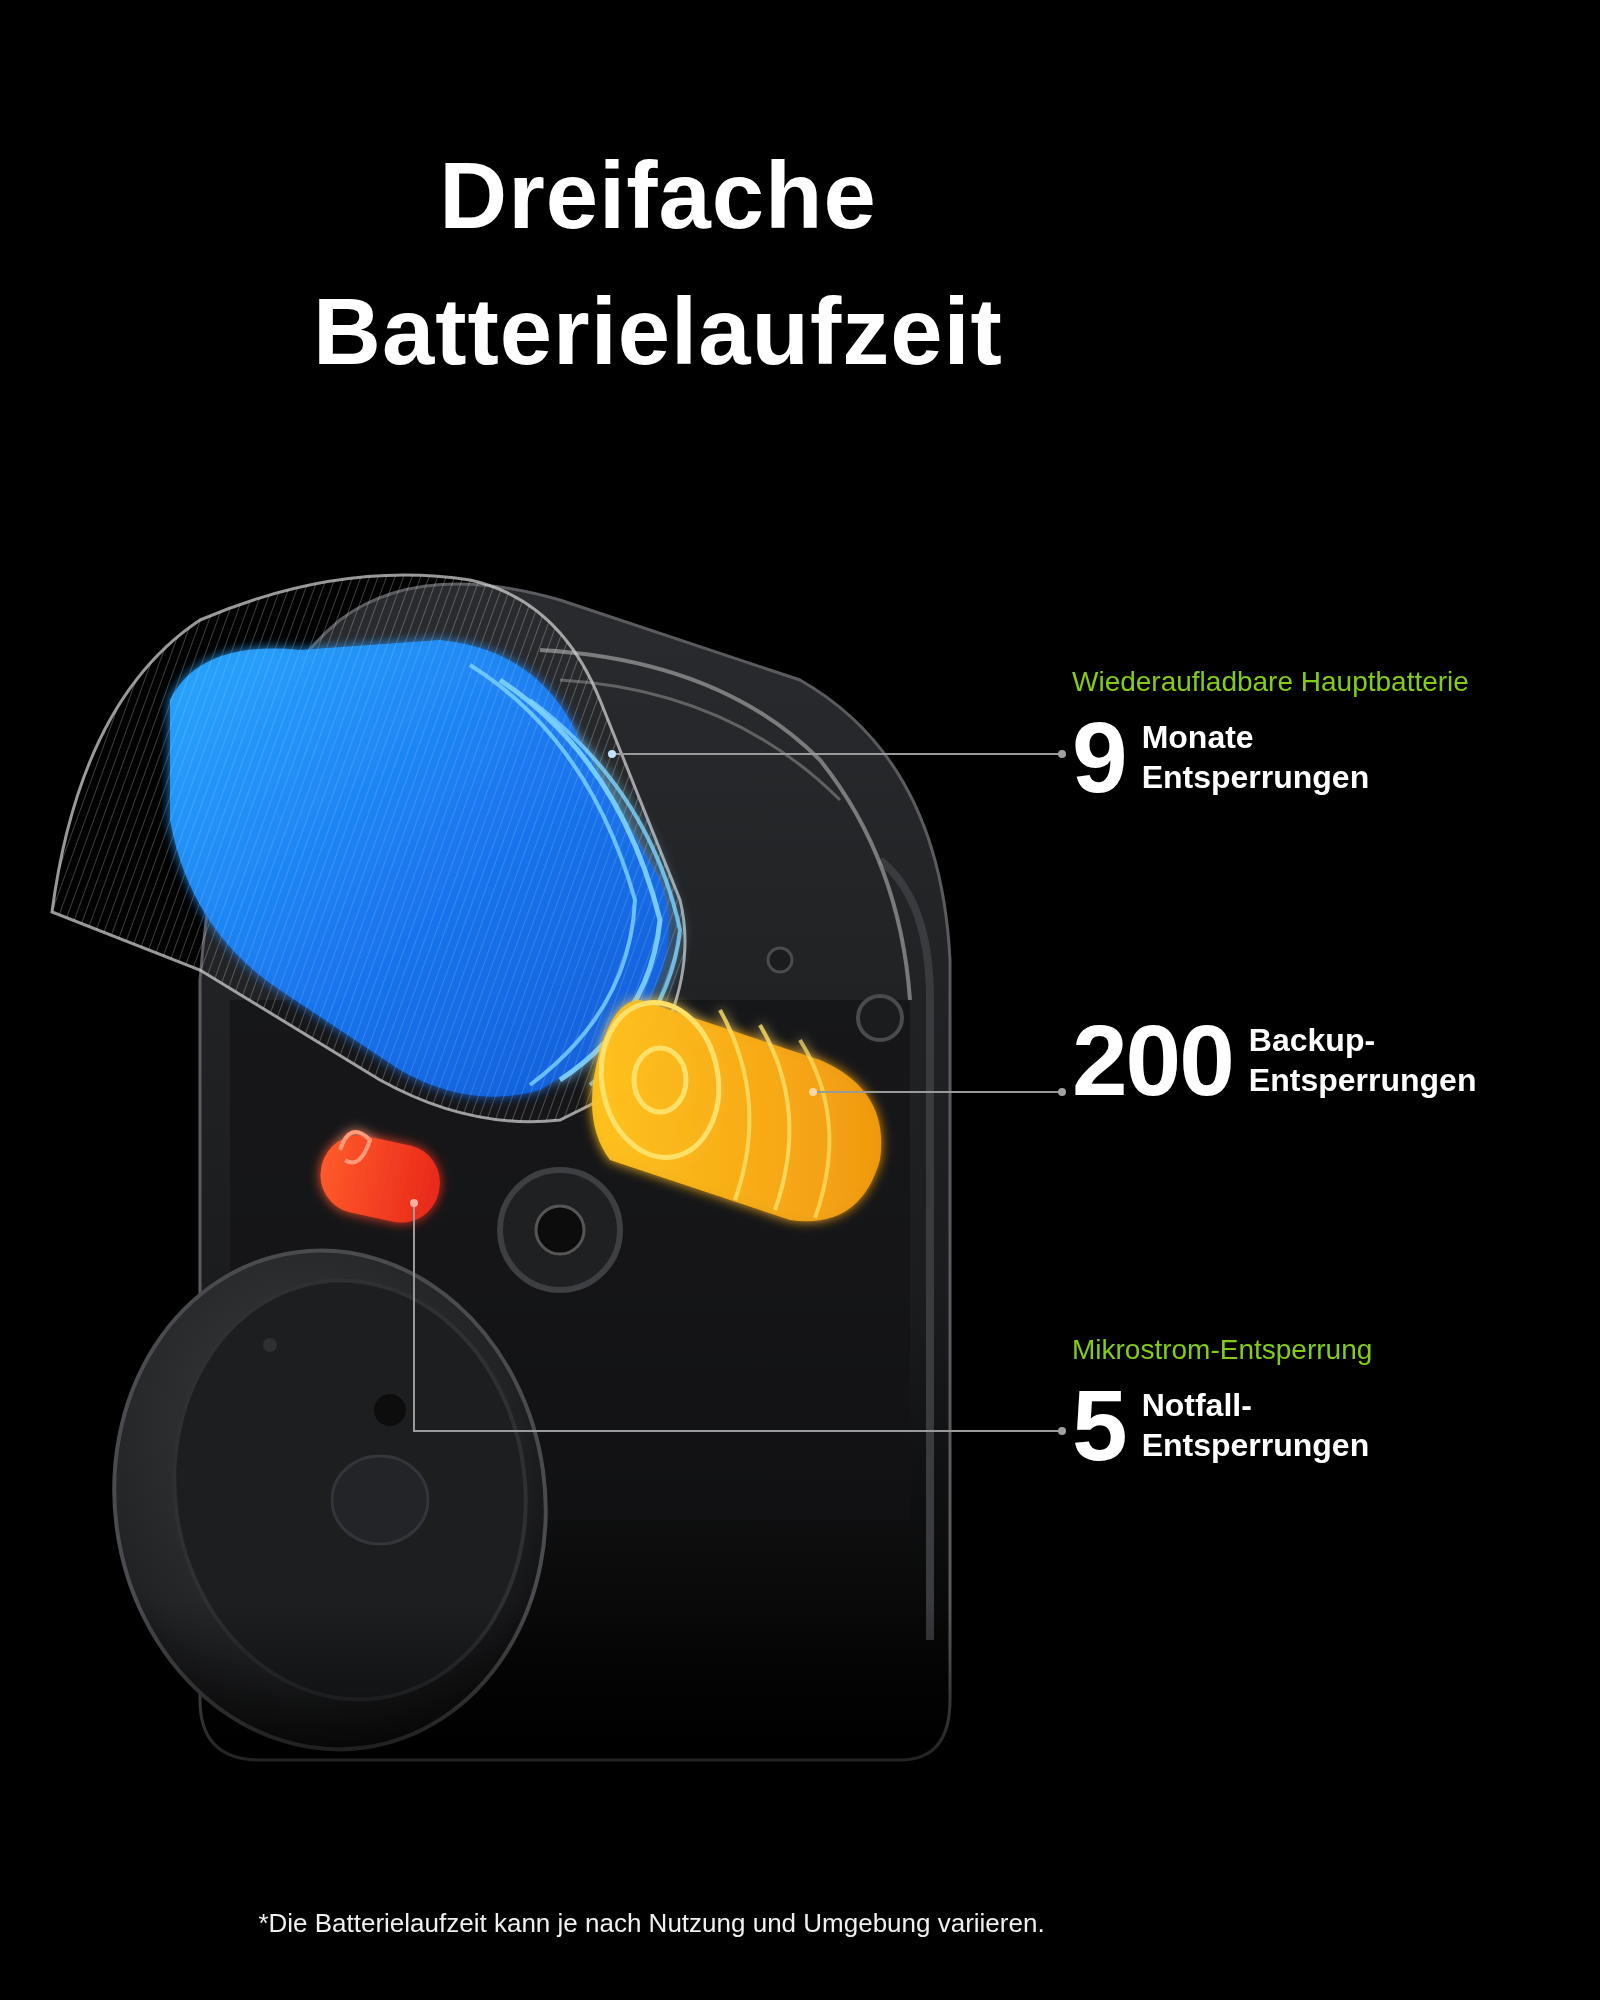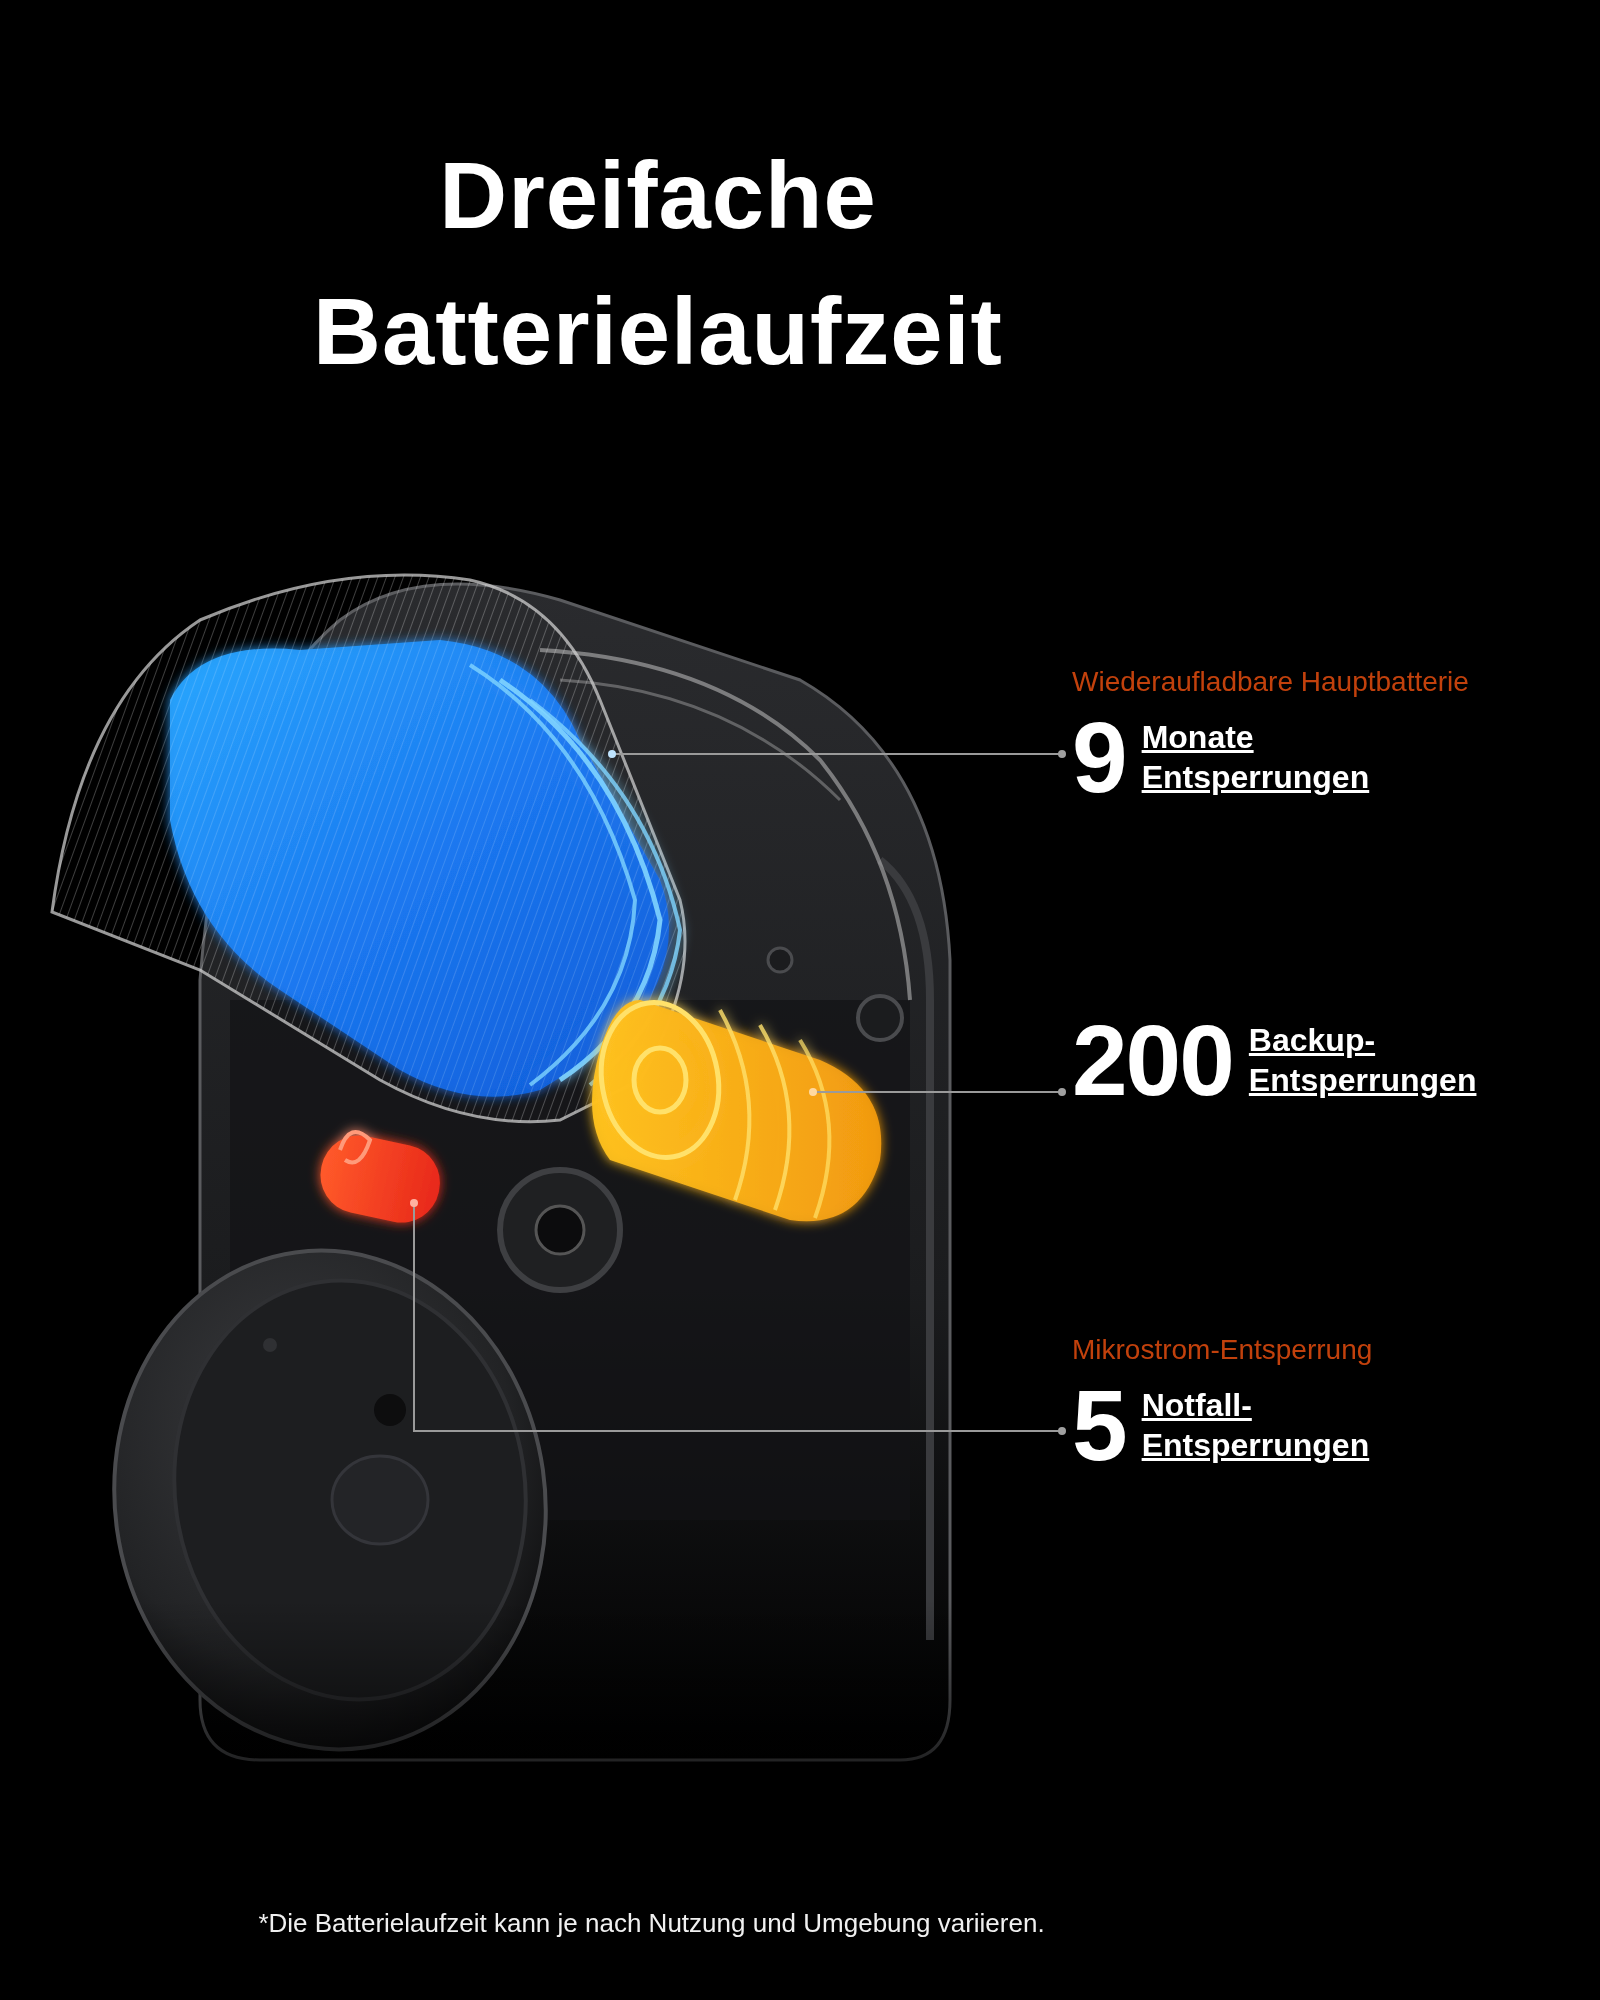--- a/index.html
+++ b/index.html
@@ -9,24 +9,24 @@
     .headline {
       position: absolute; left: 0; top: 128px; width: 1316px;
       text-align: center; font-weight: 700; font-size: 94px; line-height: 136px;
       letter-spacing: 1px;
     }
     .headline span { display: block; }
 
     .product-art { position: absolute; left: 0; top: 0; width: 1600px; height: 2000px; }
 
     .callout { position: absolute; left: 1072px; }
-    .callout .label { font-size: 28px; font-weight: 400; line-height: 36px; color: #c2410c; white-space: nowrap; }
+    .callout .label { font-size: 28px; font-weight: 400; line-height: 36px; color: #84cc16; white-space: nowrap; }
     .callout .stat { display: flex; align-items: center; margin-top: 12px; }
     .callout .big { font-size: 100px; font-weight: 700; line-height: 90px; letter-spacing: -2px; }
-    .callout .desc { margin-left: 16px; font-size: 32px; font-weight: 700; line-height: 40px; text-decoration: underline; }
+    .callout .desc { margin-left: 16px; font-size: 32px; font-weight: 700; line-height: 40px; }
     .callout .desc span { display: block; white-space: nowrap; }
 
     #callout-main { top: 664px; }
     #callout-backup { top: 1003px; }
     #callout-micro { top: 1332px; }
 
     .footnote {
       position: absolute; left: 0; top: 1908px; width: 1303px; text-align: center;
       font-size: 26px; color: #f0f0f0; font-weight: 400;
     }

